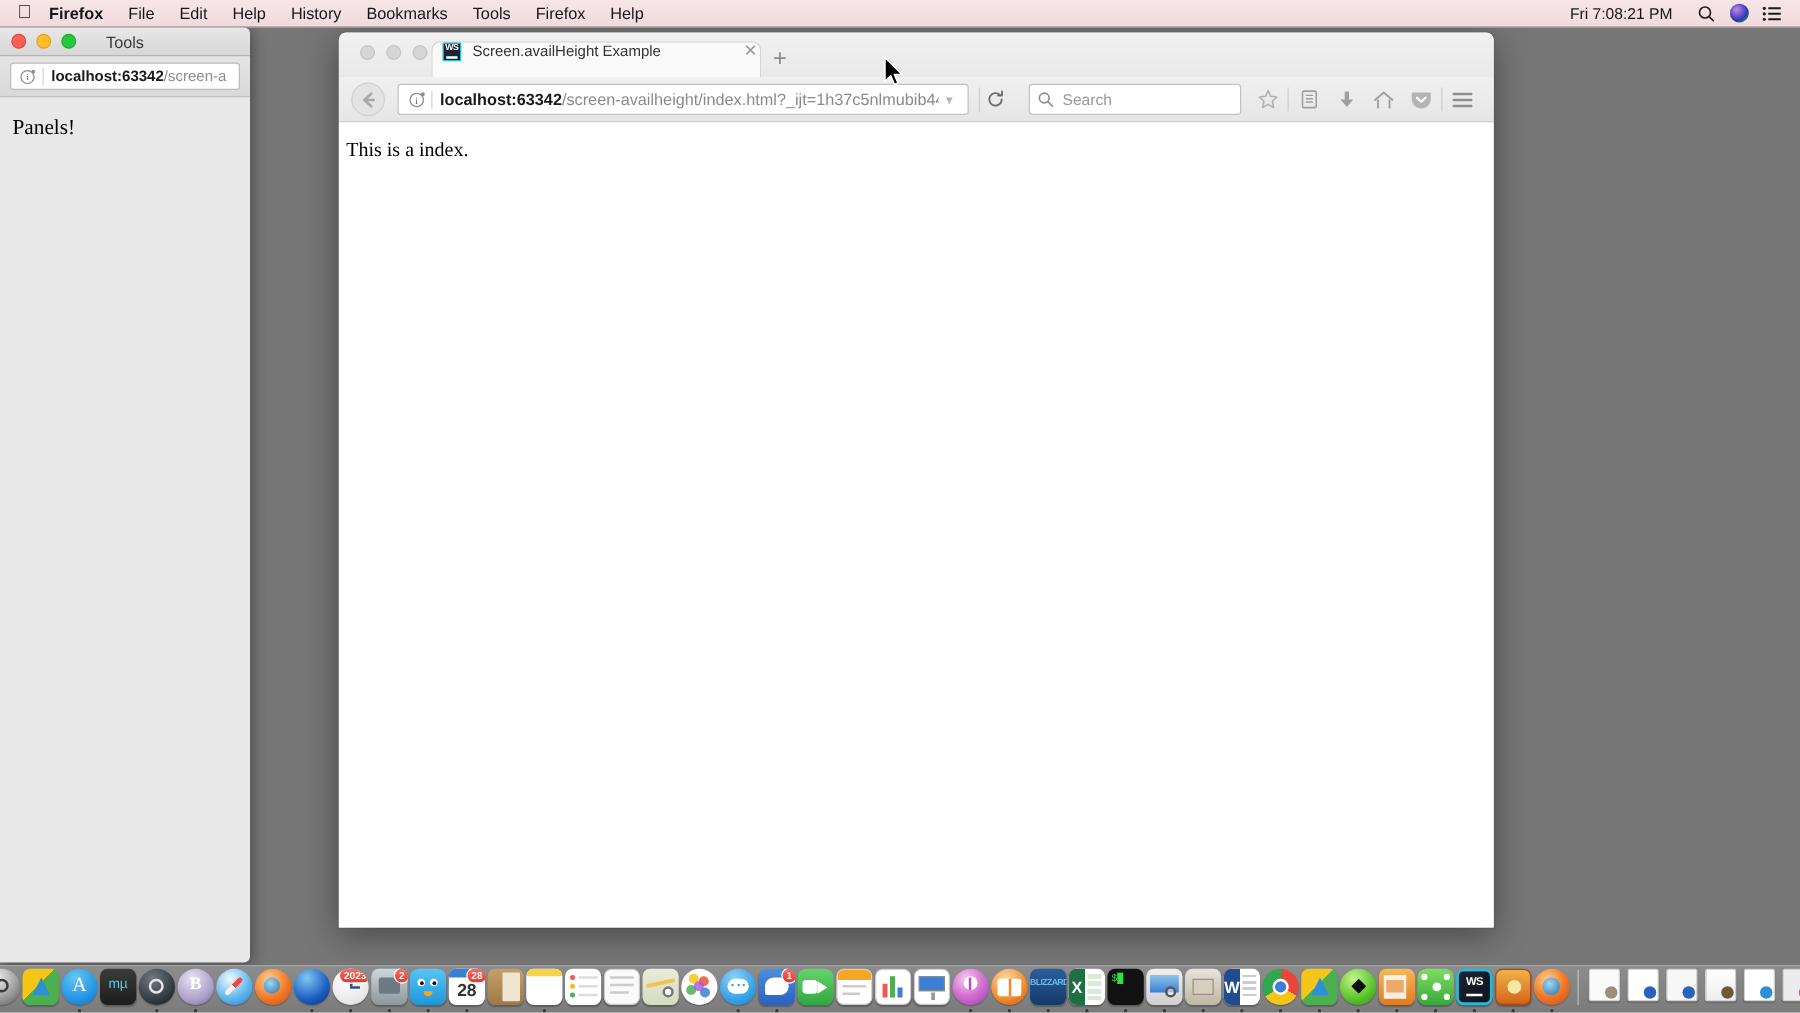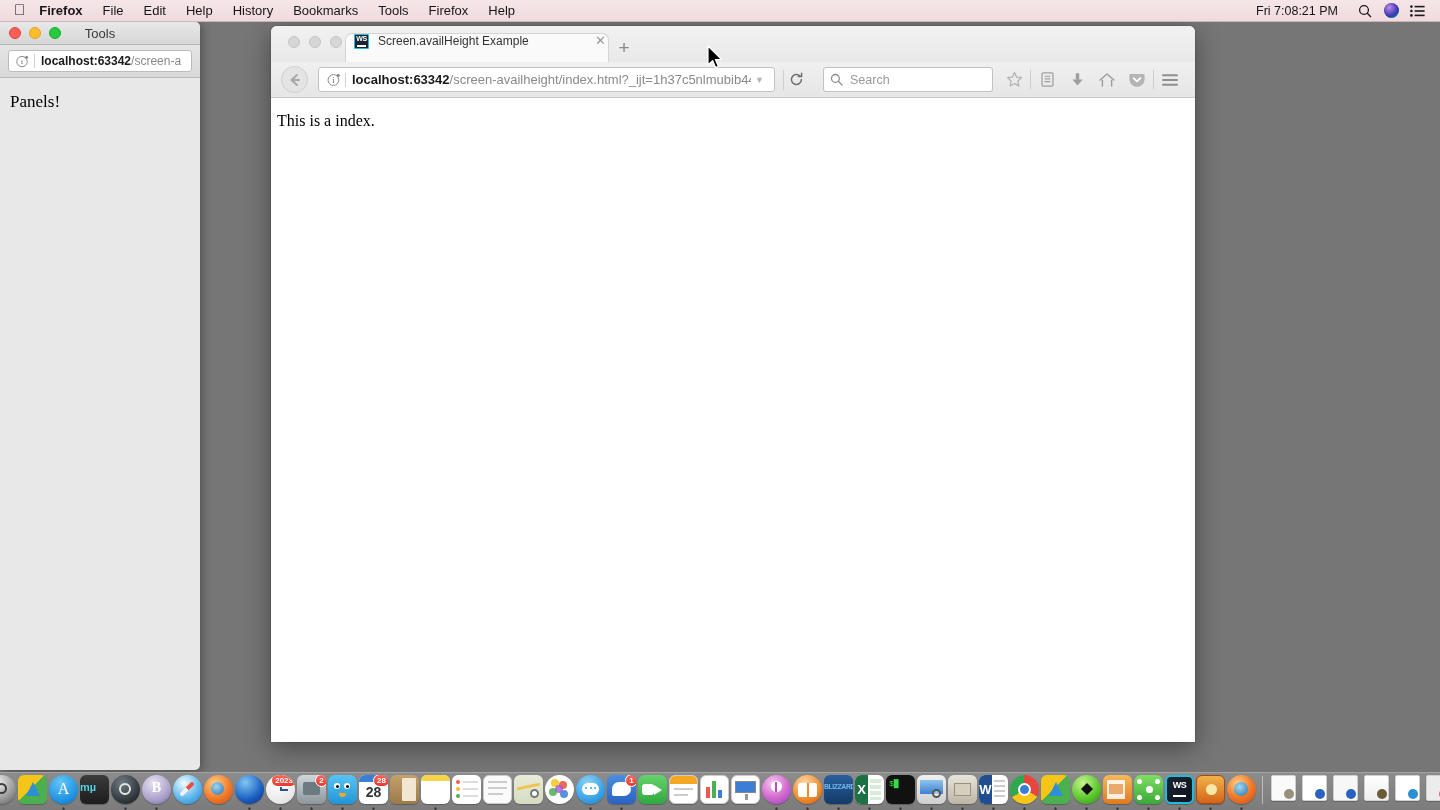--- a/index.html
+++ b/index.html
@@ -355,21 +355,21 @@
         </div>
       </div>
       <div class="dockitem">
         <div class="di circle" style="background:radial-gradient(circle at 40% 25%,#63c6f5,#1b8fe0 70%,#0f6ec0)">
           <div style="position:absolute;left:0;right:0;top:5px;text-align:center;color:#fff;font-size:16px;font-family:Liberation Serif,serif">A</div>
         </div>
         <div class="dot"></div>
       </div>
       <div class="dockitem">
         <div class="di " style="background:linear-gradient(to bottom,#3b3b3b,#1c1c1c)">
-          <div style="position:absolute;left:0;right:0;top:6px;color:#4dd0e1;font-size:11px;font-weight:bold">mµ</div>
+          <div style="position:absolute;left:0;right:0;top:6px;text-align:center;color:#4dd0e1;font-size:11px;font-weight:normal">mµ</div>
         </div>
       </div>
       <div class="dockitem">
         <div class="di circle" style="background:radial-gradient(circle at 38% 28%,#6f7a82,#2b3338 70%,#14191c)">
           <div style="position:absolute;left:8px;top:8px;width:12px;height:12px;border:2.4px solid #e6e6e6;border-radius:50%"></div>
         </div>
         <div class="dot"></div>
       </div>
       <div class="dockitem">
         <div class="di circle" style="background:radial-gradient(circle at 40% 28%,#e8e4f2,#a89cc8 65%,#6d5f99)">

